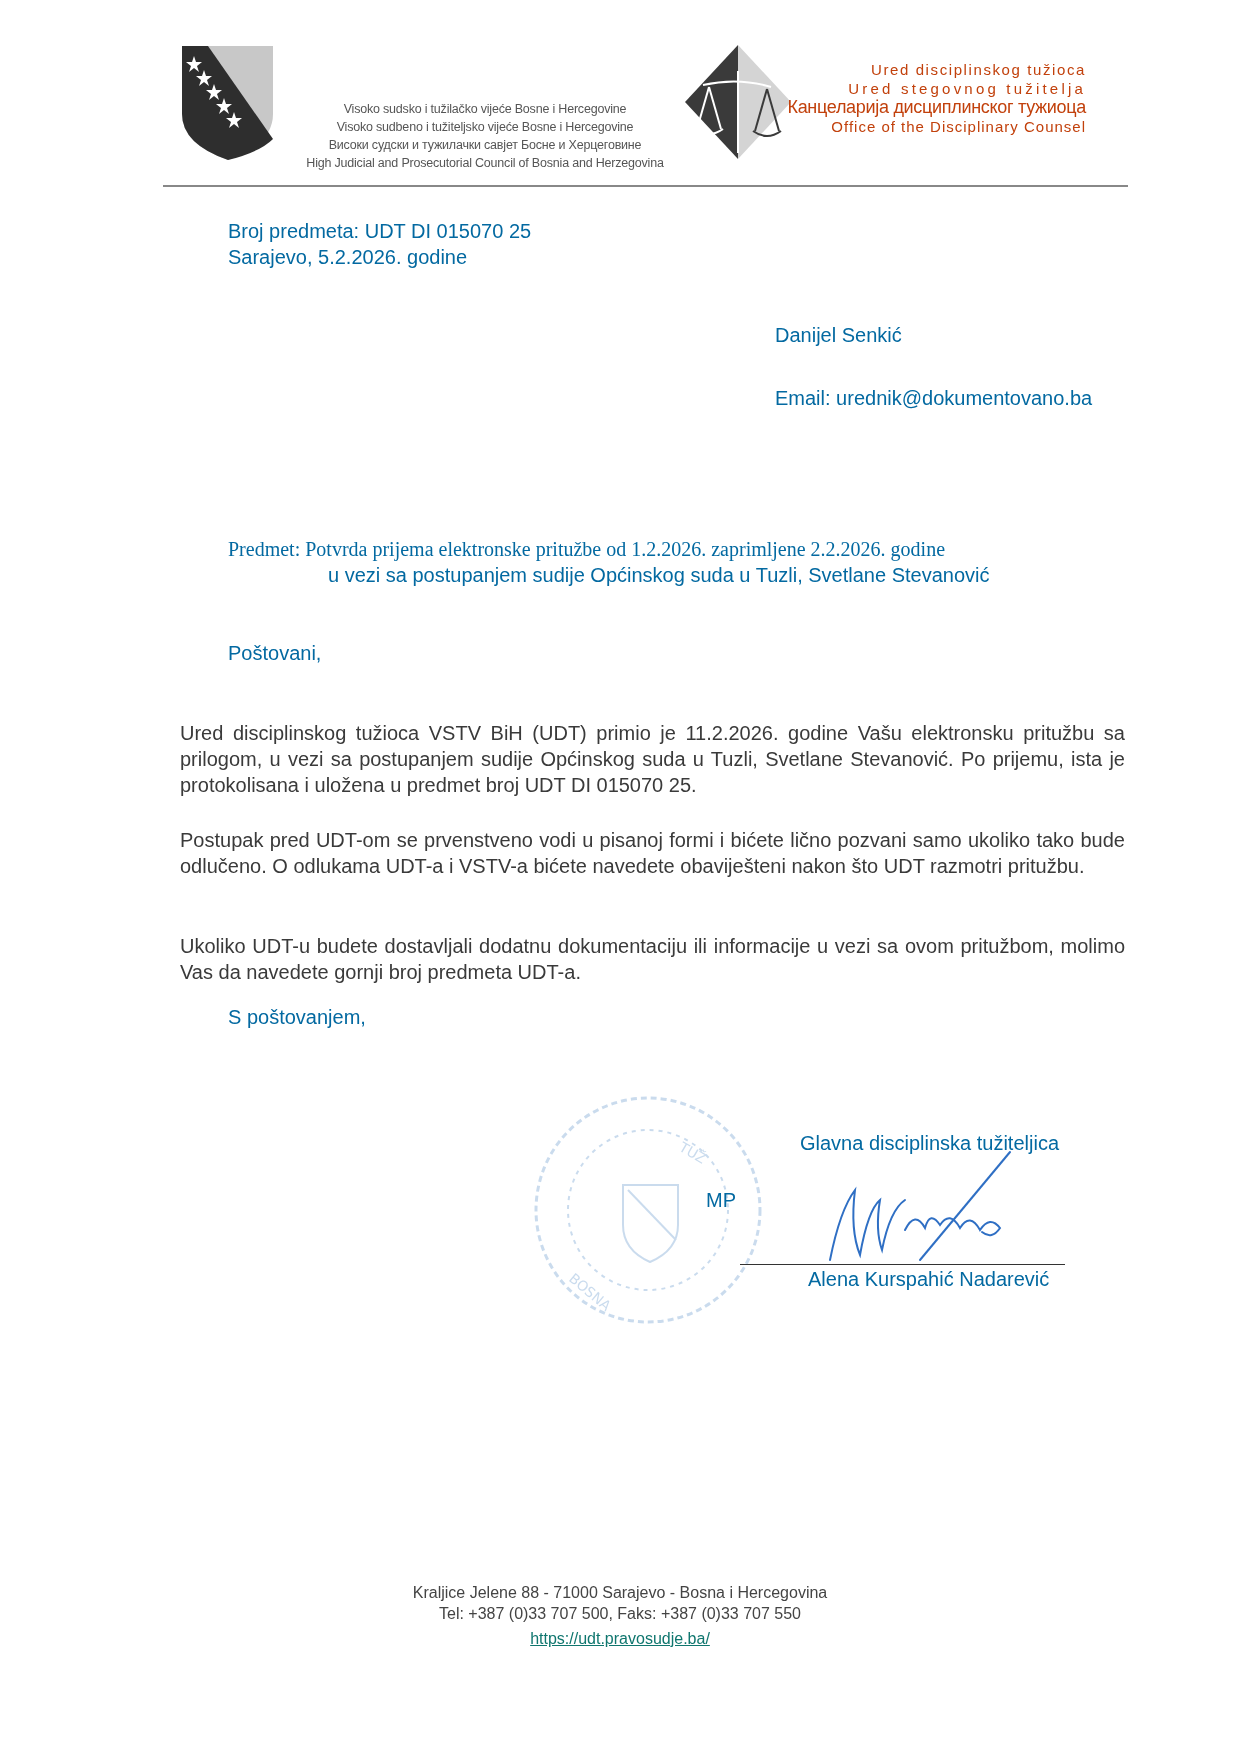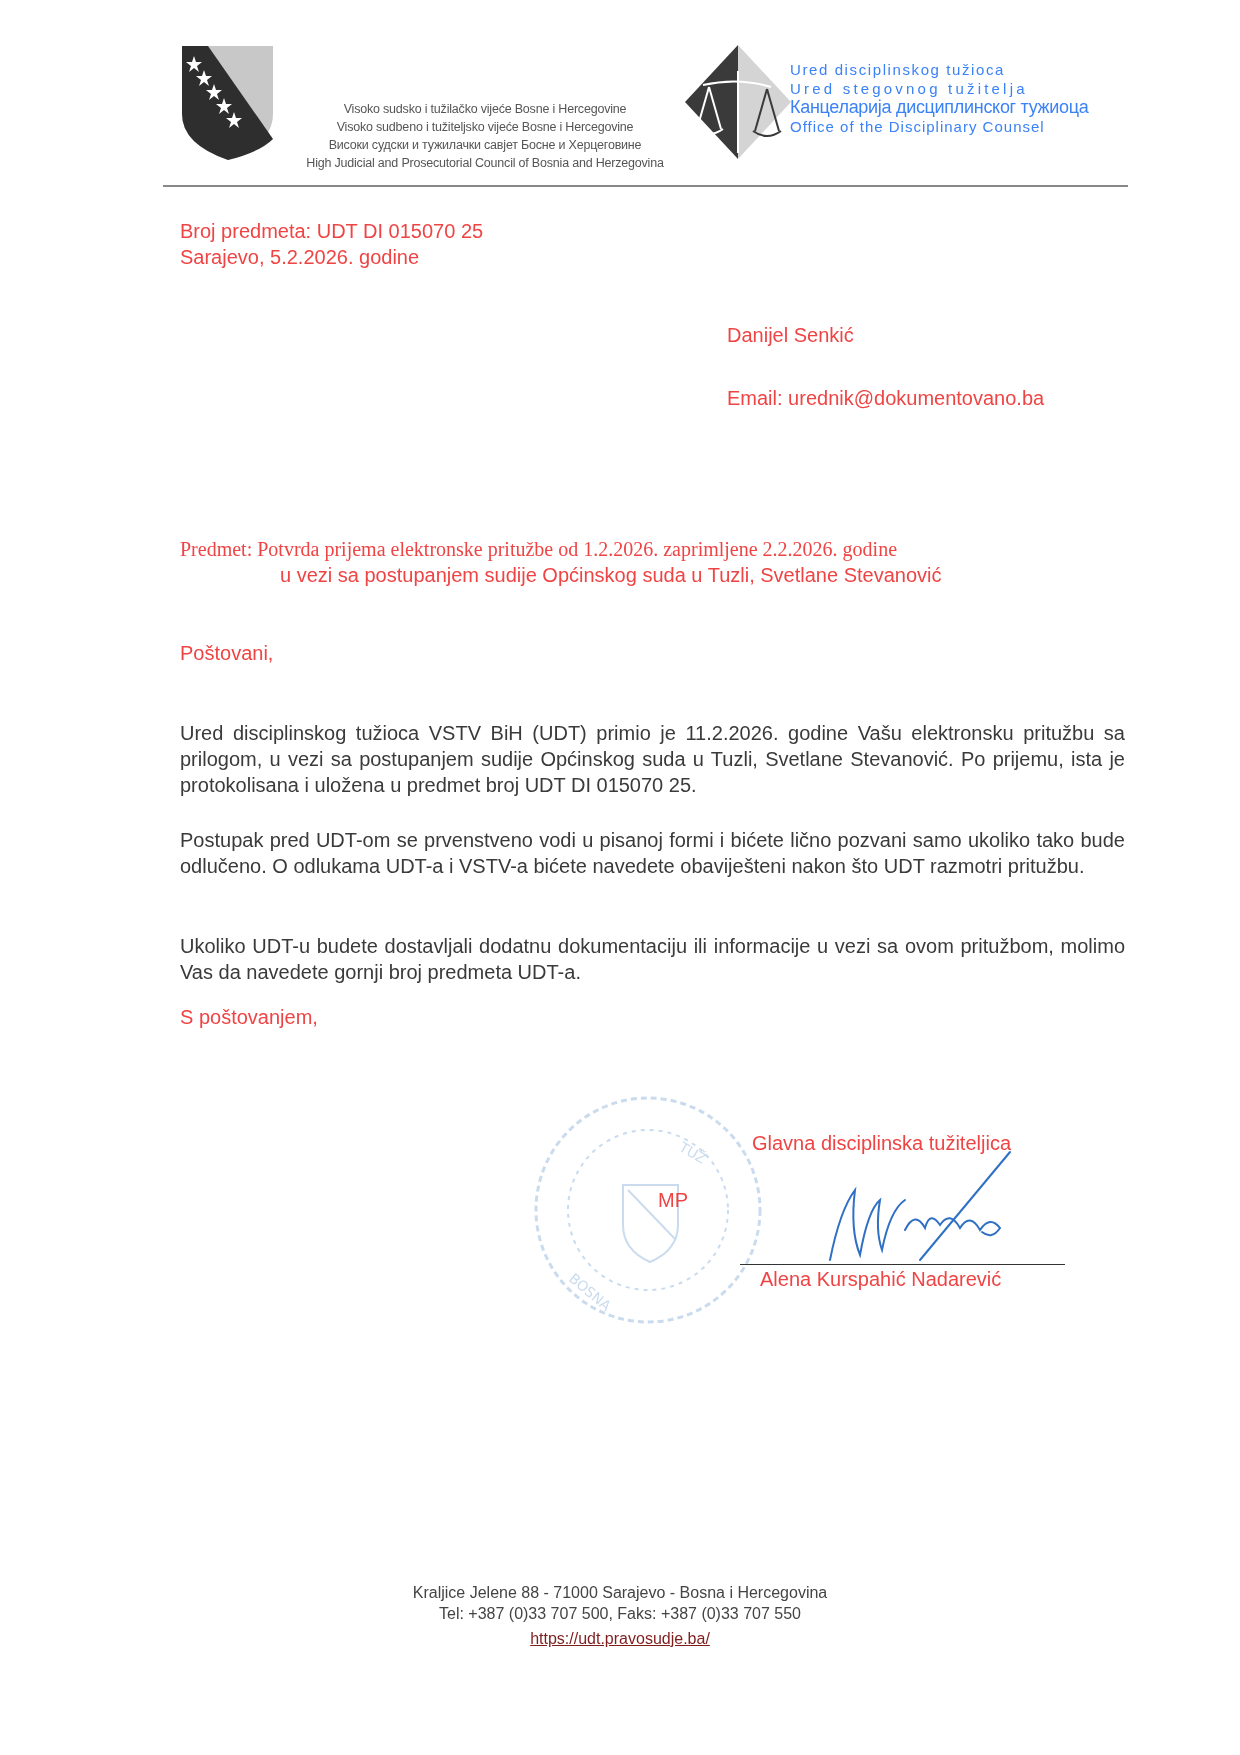--- a/index.html
+++ b/index.html
@@ -1,32 +1,32 @@
 <!DOCTYPE html>
 <html><head>
 <meta charset="utf-8">
 <style>
   html, body { margin: 0; padding: 0; background: #ffffff; }
   body { width: 1240px; height: 1755px; position: relative; overflow: hidden;
          font-family: "Liberation Sans", "DejaVu Sans", sans-serif; color: #333333; }
   .abs { position: absolute; }
   .hdr-left { left: 270px; top: 60px; width: 430px; text-align: center; font-size: 12.5px;
               line-height: 18px; color: #555; letter-spacing: -0.2px; margin-top: 40px; }
-  .hdr-right { left: 790px; top: 60px; width: 320px; text-align: left; font-size: 15px;
-               line-height: 19px; color: #3b82f6; }
+  .hdr-right { left: 766px; top: 60px; width: 320px; text-align: right; font-size: 15px;
+               line-height: 19px; color: #c2410c; }
   .hdr-right .l1 { letter-spacing: 1.6px; }
   .hdr-right .l2 { letter-spacing: 3.2px; }
   .hdr-right .l3 { font-size: 18px; letter-spacing: -0.3px; }
   .hdr-right .l4 { letter-spacing: 1px; }
   .divider { left: 163px; top: 185px; width: 965px; height: 2px; background: #888; }
-  .text { font-size: 20px; line-height: 26px; color: #ef4444; }
+  .text { font-size: 20px; line-height: 26px; color: #0369a1; margin-left: 48px; }
   .para { left: 180px; width: 945px; font-size: 20px; line-height: 26px; color: #3a3a3a;
           text-align: justify; font-family: "Liberation Sans Narrow", "Liberation Sans", sans-serif; }
   .footer { left: 340px; width: 560px; text-align: center; font-size: 16px; line-height: 21px; color: #444; }
-  .footer a { color: #7f1d1d; text-decoration: underline; }
+  .footer a { color: #0f766e; text-decoration: underline; }
   .sigline { left: 740px; top: 1264px; width: 325px; height: 1px; background: #333; }
 </style>
 </head>
 <body>
 
 <svg class="abs" style="left:180px;top:44px" width="95" height="118" viewBox="0 0 95 118">
   <path d="M2 2 H93 V70 Q93 100 48 116 Q2 100 2 70 Z" fill="#c8c8c8"></path>
   <path d="M2 2 H28 L93 95 Q80 108 48 116 Q2 100 2 70 Z" fill="#2e2e2e"></path>
   <g fill="#ffffff">
     <polygon points="14,12 16,18 22,18 17,22 19,28 14,24 9,28 11,22 6,18 12,18"></polygon>

